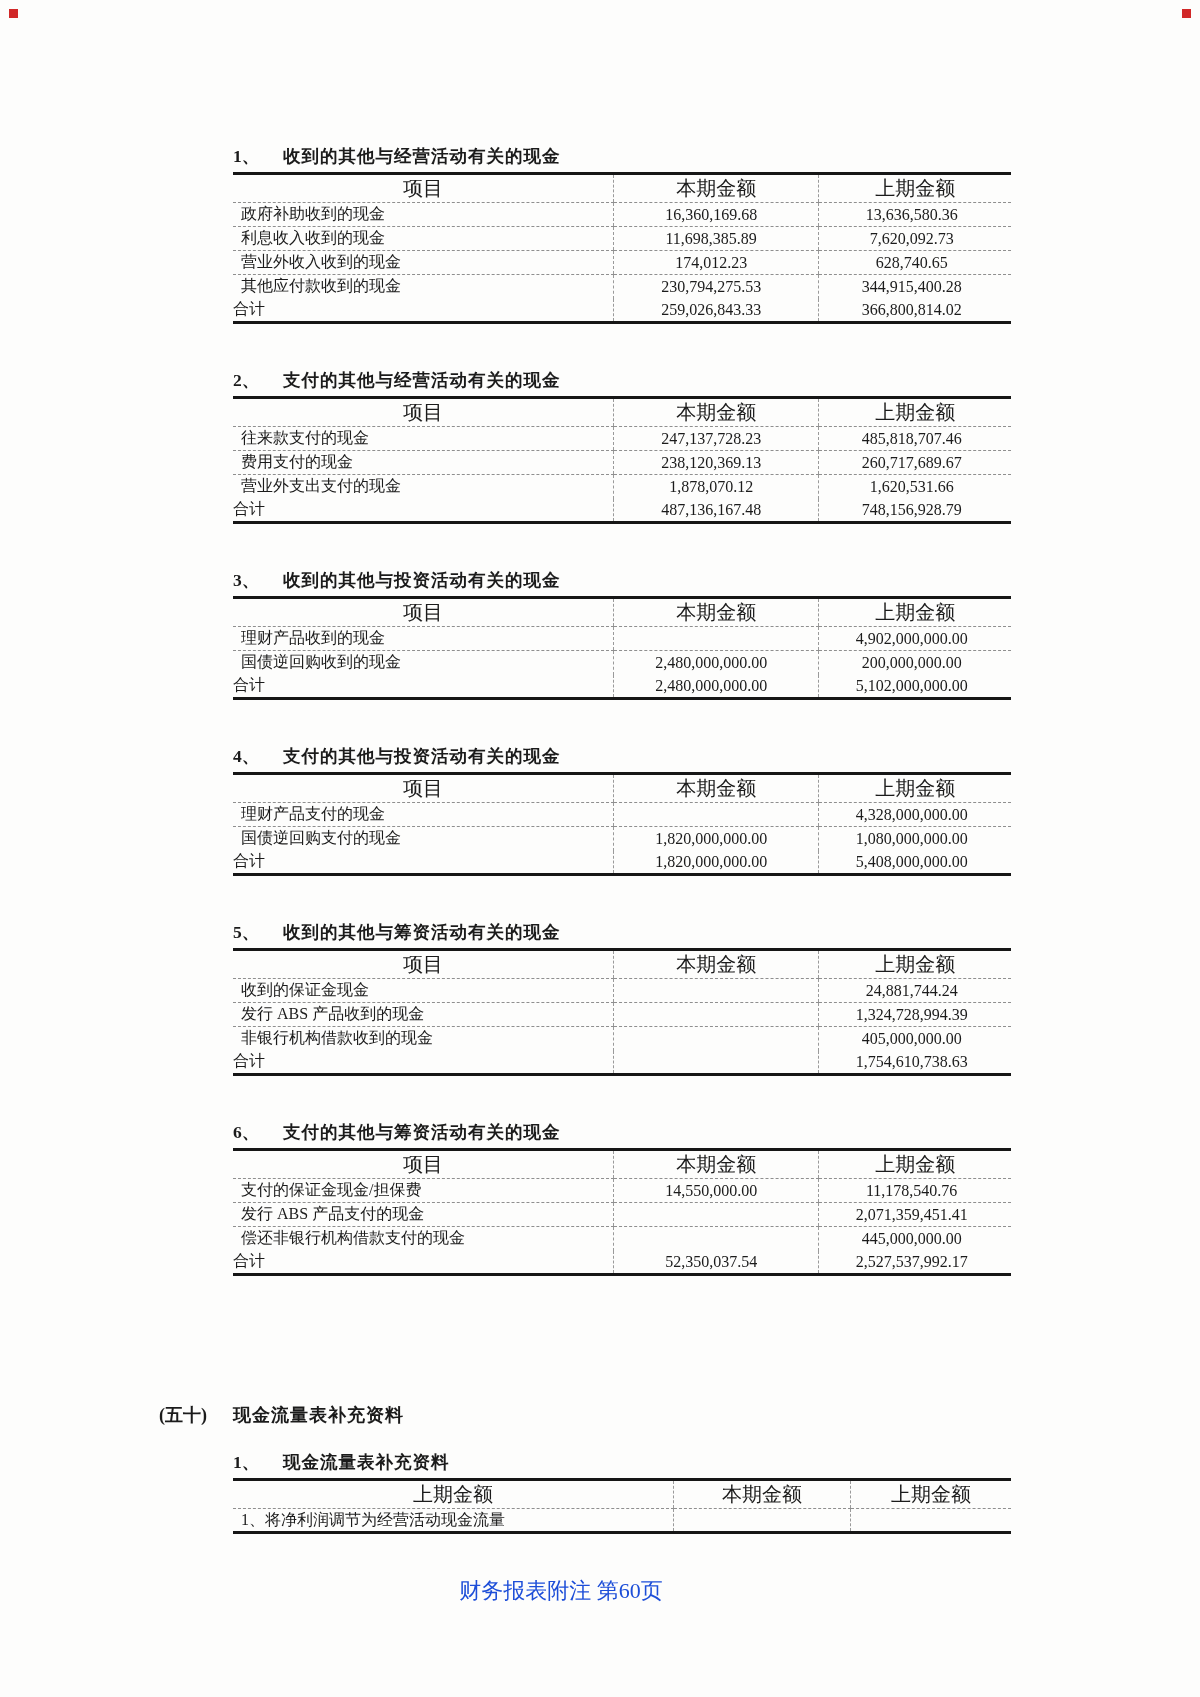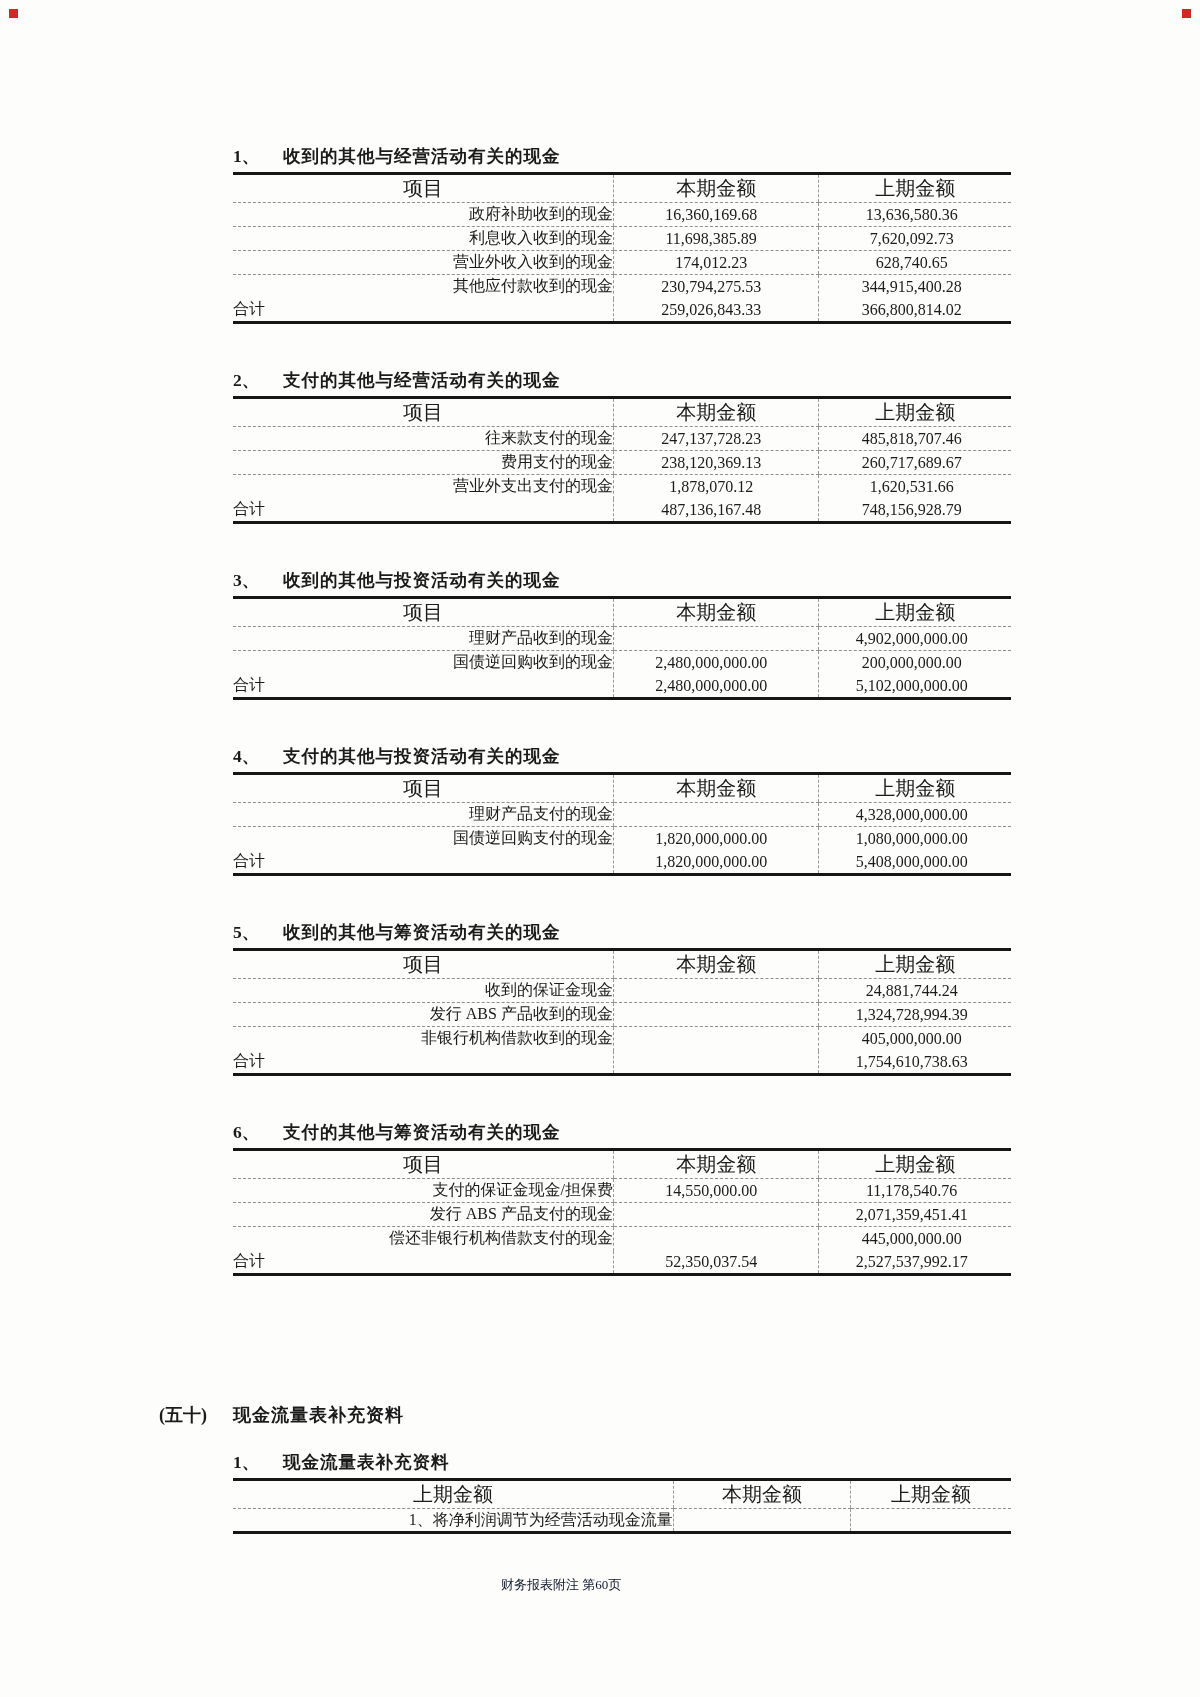--- a/index.html
+++ b/index.html
@@ -34,26 +34,26 @@
           border-top:3px solid #161616; border-bottom:3px solid #161616; }
   col.c1 { width:48.9%; } col.c2 { width:26.4%; } col.c3 { width:24.7%; }
   col.s1 { width:56.6%; } col.s2 { width:22.8%; } col.s3 { width:20.6%; }
 
   th { font-weight:normal; font-size:20px; height:27px; text-align:center; vertical-align:middle;
        border-bottom:1px dashed #8f8f8f; }
   td { font-size:16px; height:24px; vertical-align:middle; border-bottom:1px dashed #8f8f8f; }
   th + th, td + td { border-left:1px dashed #9a9a9a; }
   tr:last-child td { border-bottom:none; }
 
-  td.lbl { text-align:right; padding-left:8px; }
+  td.lbl { text-align:left; padding-left:8px; }
   td.num { text-align:center; padding-right:10px; }
   td.num.prior { padding-right:7px; }
   tr.total td.lbl { text-align:left; padding-left:0; }
 
-  .footer { position:absolute; left:0; top:1576px; width:1122px; text-align:center; font-size:13px; color:#0f172a; }
+  .footer { position:absolute; left:0; top:1576px; width:1122px; text-align:center; font-size:22px; color:#1d4ed8; }
 </style>
 </head>
 <body>
 
 <div class="page">
   <div class="scan-mark left"></div>
   <div class="scan-mark right"></div>
 
   <div class="content">
 

